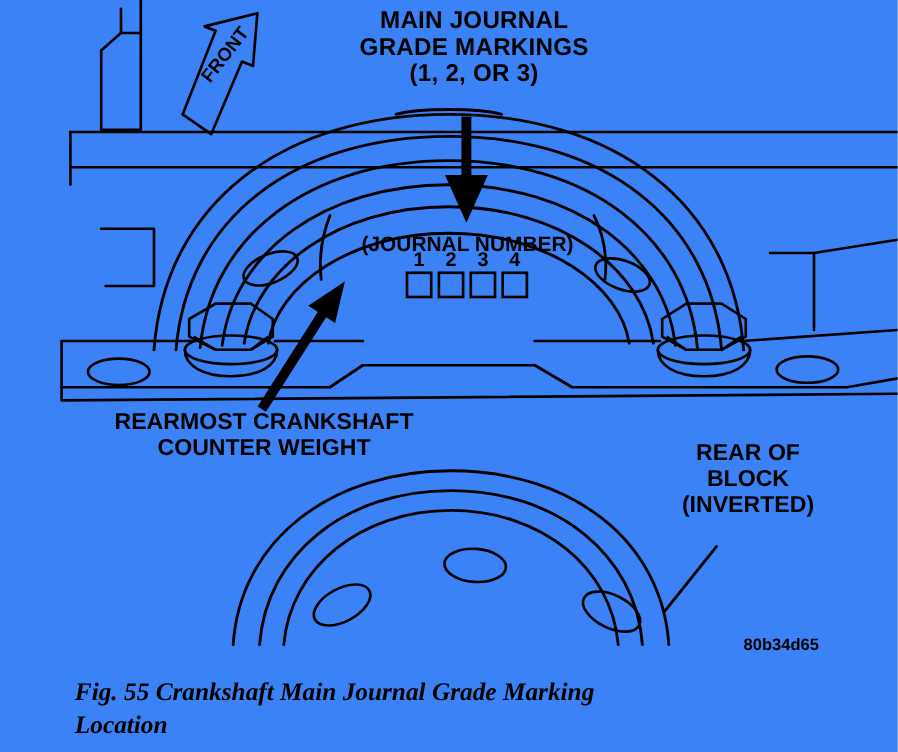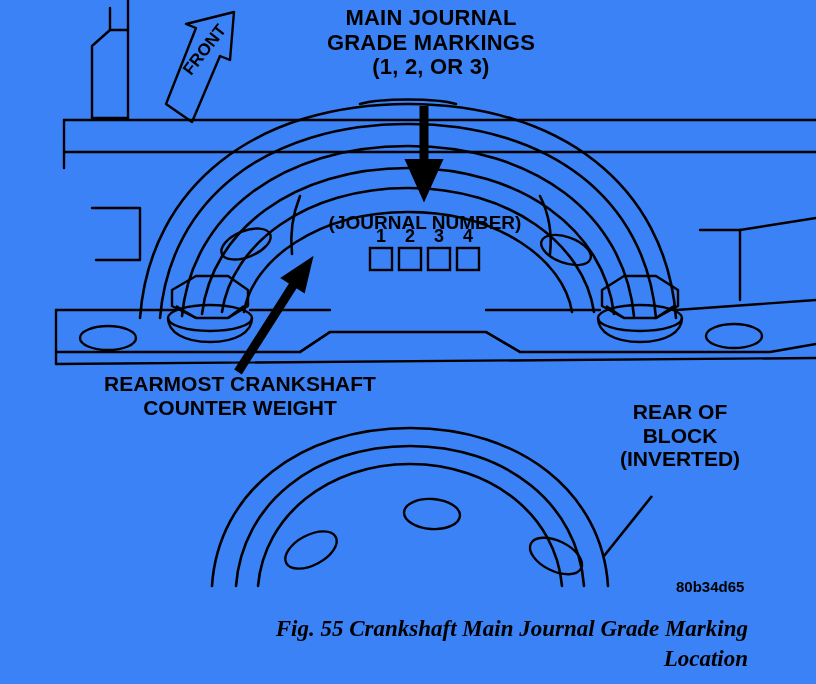--- a/index.html
+++ b/index.html
@@ -81,21 +81,21 @@
     font-weight: bold;
     font-family: "Liberation Sans", sans-serif;
     white-space: pre;
     margin-top: 12px;
   }
   #figure-caption {
     position: absolute;
     left: 68px;
     top: 614px;
     width: 680px;
-    text-align: right;
+    text-align: left;
     font-family: "Liberation Serif", serif;
     font-weight: bold;
     font-style: italic;
     font-size: 23px;
     line-height: 1.32;
     white-space: pre-line;
   }
   .jnum {
     position: absolute;
     font-family: "Liberation Sans", sans-serif;

